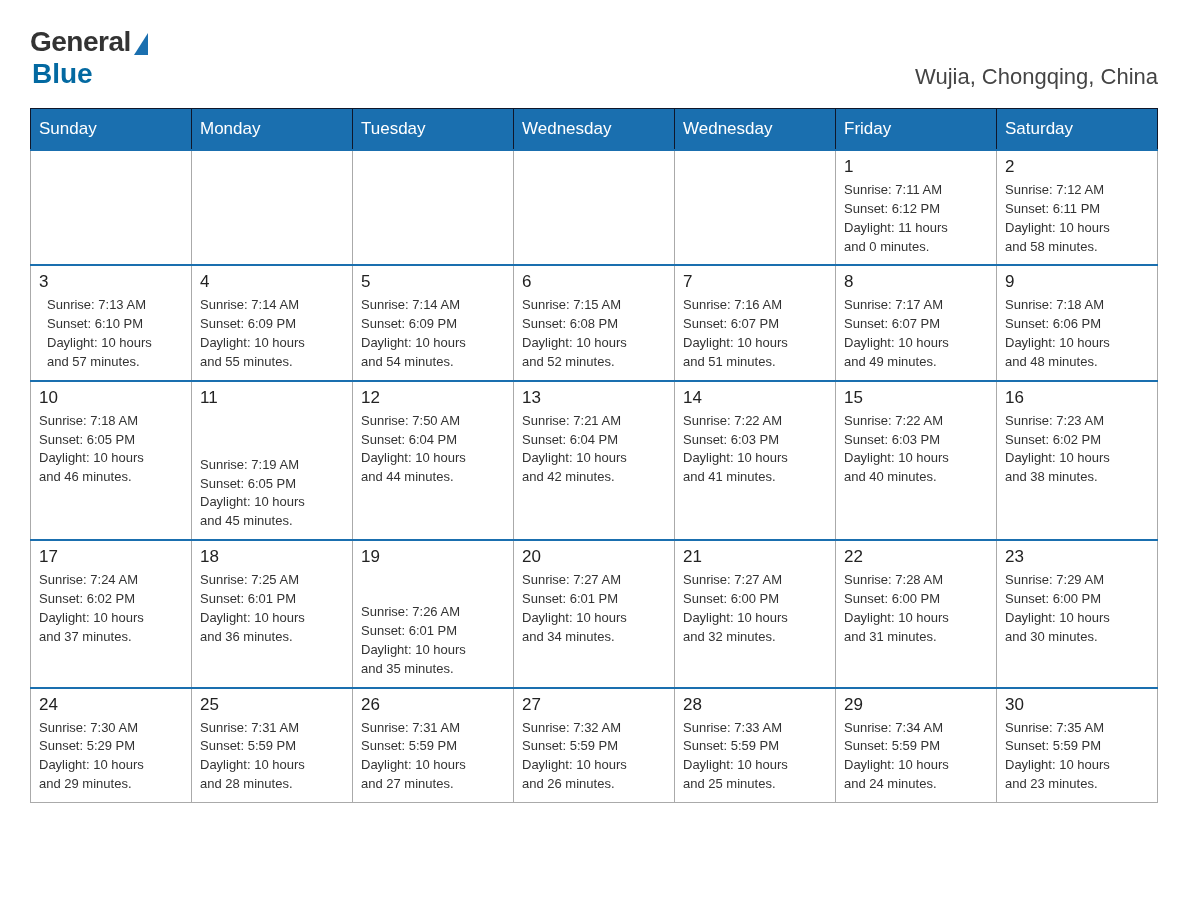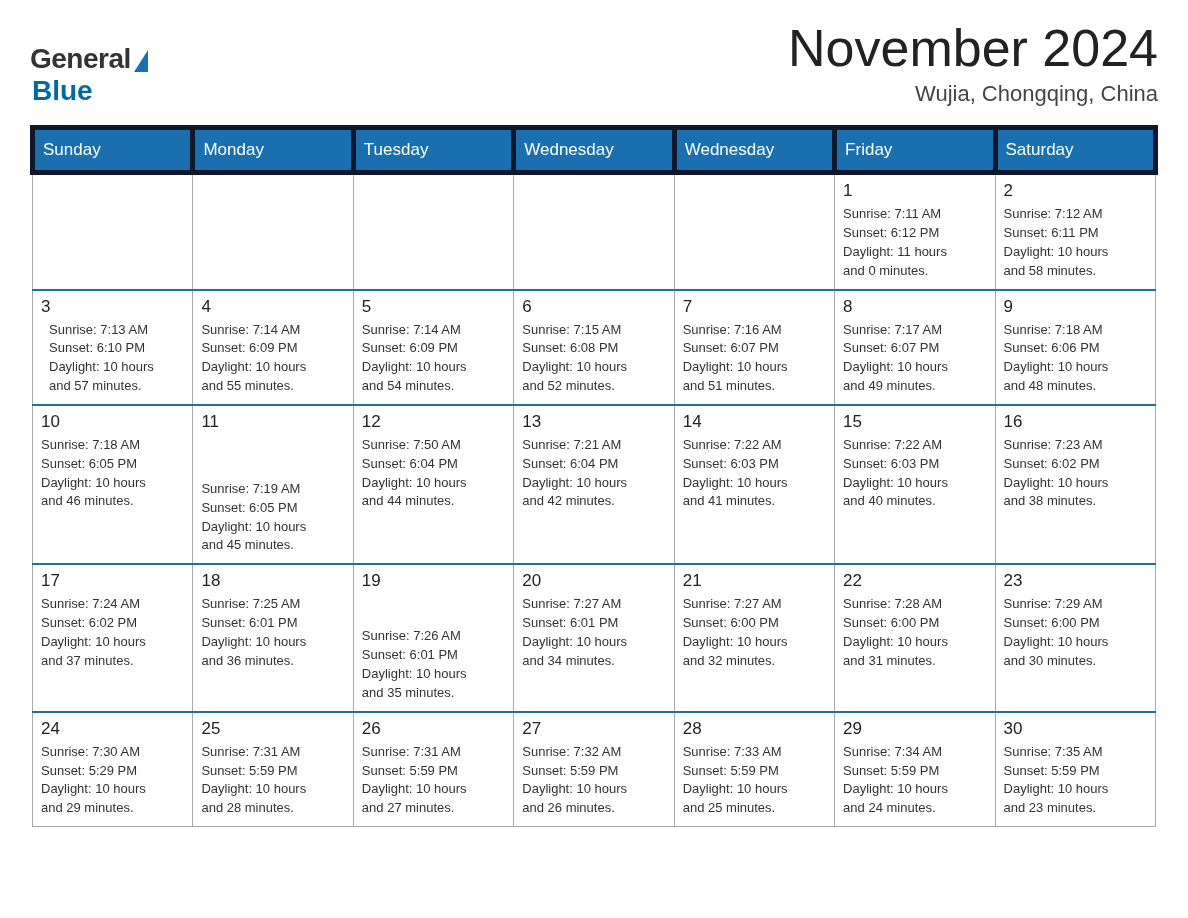--- a/index.html
+++ b/index.html
@@ -67,21 +67,21 @@
       border-collapse: collapse;
       table-layout: fixed;
     }
     .calendar th {
       background: #1a6faf;
       color: #fff;
       font-size: 17px;
       font-weight: normal;
       padding: 10px 8px;
       text-align: left;
-      border: 5px solid #0f172a;
+      border: 1px solid #0f172a;
     }
     .calendar td {
       border: 1px solid #aaa;
       vertical-align: top;
       padding: 6px 8px 8px 8px;
       height: 115px;
       background: #fff;
     }
     .calendar tr.week-row td {
       border-top: 2px solid #1a6faf;
@@ -107,21 +107,20 @@
 
 <div class="header-row">
   <div class="logo">
     <div class="logo-top">
       <span class="logo-general">General</span>
       <div class="logo-triangle"></div>
     </div>
     <span class="logo-blue">Blue</span>
   </div>
   <div class="title-block">
-    <div class="month-title">November 2024</div>
     <div class="location-title">Wujia, Chongqing, China</div>
   </div>
 </div>
 
 <table class="calendar">
   <thead>
     <tr>
     <th>Sunday</th>
         <th>Monday</th>
         <th>Tuesday</th>

